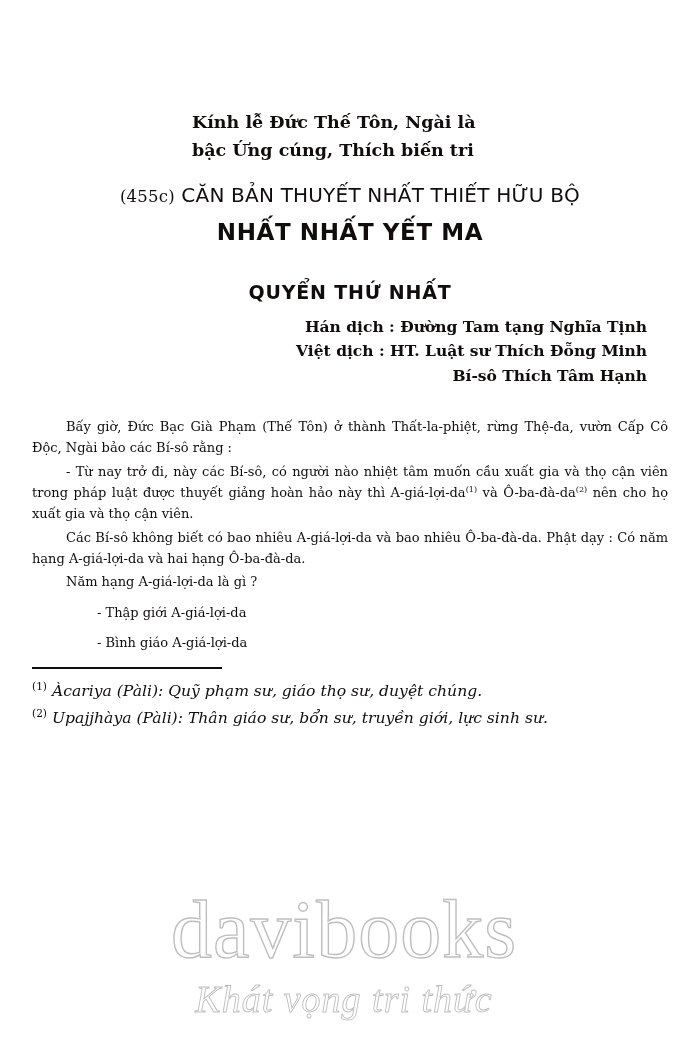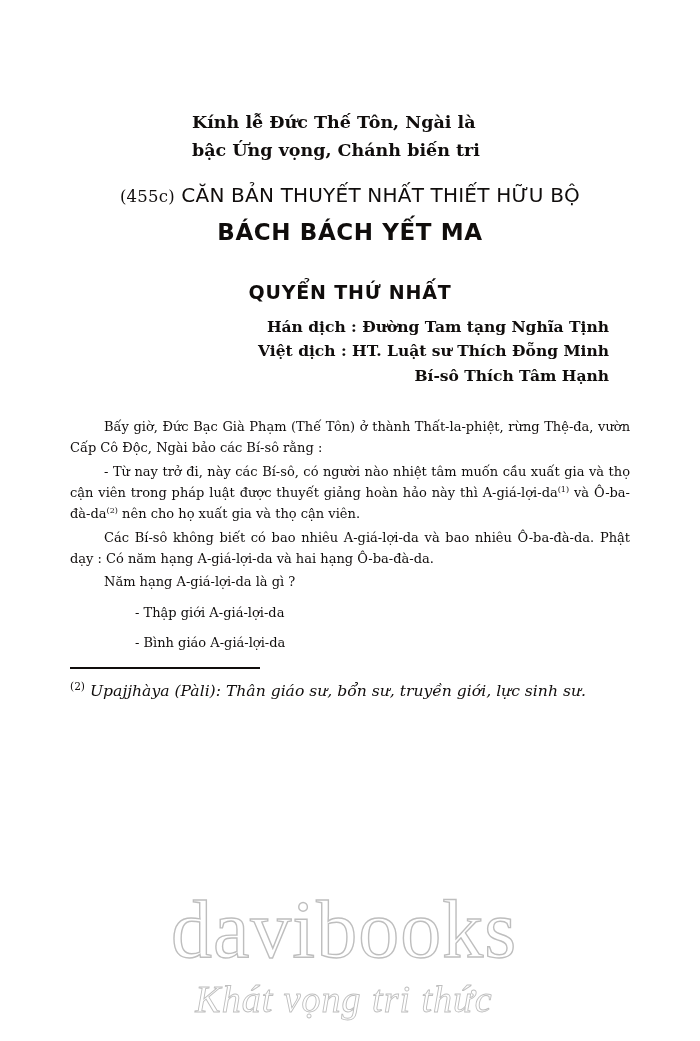--- a/index.html
+++ b/index.html
@@ -14,21 +14,21 @@
     color: #100d0c;
     position: relative;
     overflow: hidden;
   }
 
   .page {
     position: relative;
     width: 700px;
     height: 1041px;
     box-sizing: border-box;
-    padding: 0 70px;
+    padding: 0 32px;
   }
 
   
   .watermark {
     position: absolute;
     left: 0;
     right: 12px;
     bottom: 20px;
     text-align: center;
     pointer-events: none;
@@ -163,28 +163,28 @@
   }
 </style>
 </head>
 <body>
 
 <div class="page">
 
   <div class="header-block">
     <div class="homage">
       <div>Kính lễ Đức Thế Tôn, Ngài là</div>
-      <div>bậc Ứng vọng, Chánh biến tri</div>
+      <div>bậc Ứng cúng, Thích biến tri</div>
     </div>
 
     <div class="title-main">
       <span class="locator">(455c)</span>
       <span>CĂN BẢN THUYẾT NHẤT THIẾT HỮU BỘ</span>
     </div>
-    <div class="title-sub">BÁCH BÁCH YẾT MA</div>
+    <div class="title-sub">NHẤT NHẤT YẾT MA</div>
 
     <div class="volume">QUYỂN THỨ NHẤT</div>
 
     <div class="credits">
       <div class="credit-line">Hán dịch : Đường Tam tạng Nghĩa Tịnh</div>
       <div class="credit-line">Việt dịch : HT. Luật sư Thích Đỗng Minh</div>
       <div class="credit-line">Bí-sô Thích Tâm Hạnh</div>
     </div>
   </div>
 
@@ -197,20 +197,21 @@
 
     <p class="para tight">Năm hạng A-giá-lợi-da là gì ?</p>
 
     <p class="list-line">- Thập giới A-giá-lợi-da</p>
     <p class="list-line">- Bình giáo A-giá-lợi-da</p>
   </div>
 
   <div class="footnote-rule"></div>
 
   <div class="footnotes">
+    <p class="footnote"><sup>(1)</sup><span> Àcariya (Pàli): Quỹ phạm sư, giáo thọ sư, duyệt chúng.</span></p>
     <p class="footnote"><sup>(2)</sup><span> Upajjhàya (Pàli): Thân giáo sư, bổn sư, truyền giới, lực sinh sư.</span></p>
   </div>
 
   <div class="watermark">
     <div class="wm-main">davibooks</div>
     <div class="wm-sub">Khát vọng tri thức</div>
   </div>
 
 </div>
 

